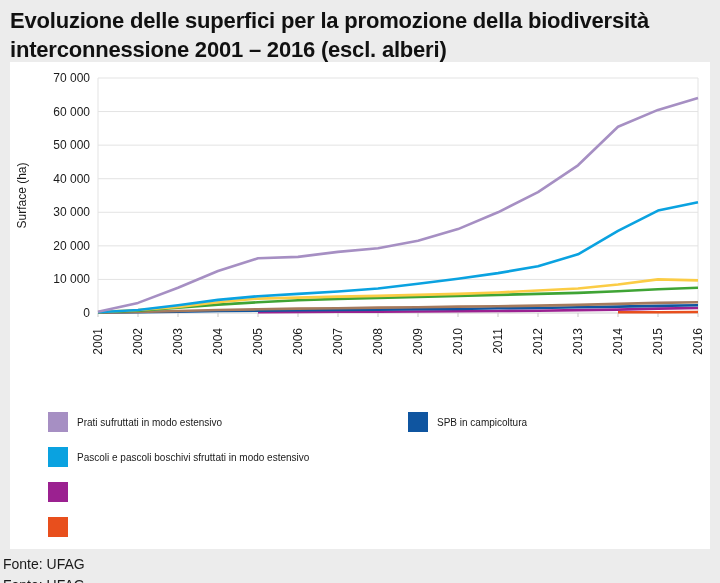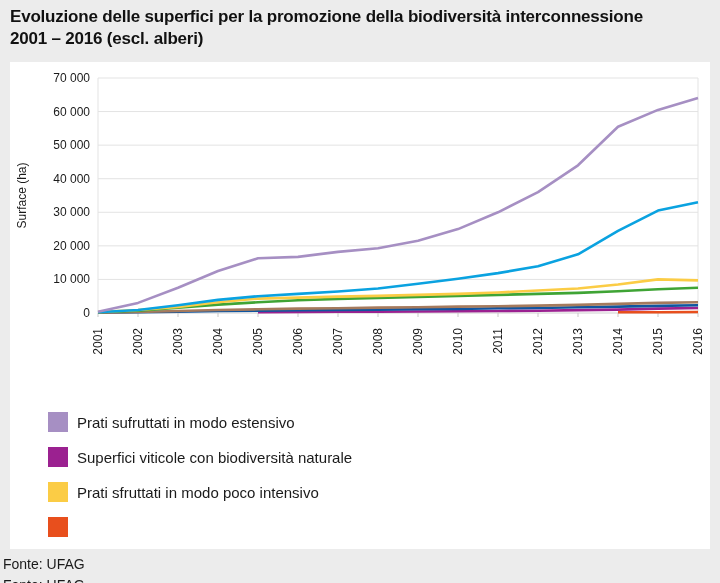--- a/index.html
+++ b/index.html
@@ -4,41 +4,41 @@
 <style>
   html,body{margin:0;padding:0;}
   body{
     width:720px;height:583px;position:relative;overflow:hidden;
     background:#ececec;
     font-family:"Liberation Sans","DejaVu Sans",sans-serif;
     -webkit-font-smoothing:antialiased;
   }
   .title{
     position:absolute;top:6px;left:10px;max-width:660px;
-    font-size:17px;font-weight:bold;color:#111;line-height:1.32;
+    font-size:22px;font-weight:bold;color:#111;line-height:1.32;
     letter-spacing:-0.2px;
   }
   .card{
     position:absolute;left:10px;top:62px;width:700px;height:487px;
     background:#ffffff;
   }
   .chart-svg{position:absolute;left:0;top:8px;width:700px;height:300px;display:block;}
   .ylab,.xlab{font-size:12px;fill:#1a1a1a;font-family:"Liberation Sans","DejaVu Sans",sans-serif;}
   .ytitle{font-size:12px;fill:#1a1a1a;font-family:"Liberation Sans","DejaVu Sans",sans-serif;}
   .legend{
     position:absolute;left:38px;top:350px;right:8px;
     display:grid;
     grid-template-columns:360px auto;
     grid-template-rows:repeat(4,20px);
     grid-auto-flow:column;
     row-gap:15px;
   }
   .legend-item{display:flex;align-items:center;height:20px;}
   .legend-swatch{width:20px;height:20px;flex:0 0 20px;margin-right:9px;}
-  .legend-label{font-size:15px;color:#1a1a1a;white-space:nowrap;}
+  .legend-label{font-size:10px;color:#1a1a1a;white-space:nowrap;}
   .footer{
     position:absolute;left:3px;top:556px;
     font-size:14px;color:#1a1a1a;
   }
   .clipped-line{
     position:absolute;left:3px;top:577px;height:6px;overflow:hidden;
     font-size:14px;color:#1a1a1a;
   }
 </style>
 </head>
@@ -117,27 +117,30 @@
         <path d="M88.0 242.3 L128.0 240.0 L168.0 235.3 L208.0 229.9 L248.0 226.2 L288.0 223.9 L328.0 221.5 L368.0 218.5 L408.0 213.8 L448.0 208.8 L488.0 203.1 L528.0 196.3 L568.0 184.3 L608.0 160.8 L648.0 140.6 L688.0 132.2" fill="none" stroke="#0aa2e0" stroke-width="2.6" stroke-linejoin="round"></path>
         <path d="M88.0 241.7 L128.0 232.9 L168.0 217.8 L208.0 201.0 L248.0 188.3 L288.0 186.9 L328.0 181.9 L368.0 178.2 L408.0 170.8 L448.0 159.1 L488.0 142.3 L528.0 122.1 L568.0 95.3 L608.0 56.7 L648.0 39.9 L688.0 28.1" fill="none" stroke="#a68fc3" stroke-width="2.6" stroke-linejoin="round"></path>
       </g>
     </svg>
   <div class="legend">
       <div class="legend-item">
         <span class="legend-swatch" style="background: rgb(166, 143, 195);"></span>
         <span class="legend-label">Prati sufruttati in modo estensivo</span>
       </div>
       <div class="legend-item">
-        <span class="legend-swatch" style="background: rgb(155, 33, 144);"></span>
-        <span class="legend-label">Superfici viticole con biodiversità naturale</span>
+        <span class="legend-swatch" style="background: rgb(10, 162, 224);"></span>
+        <span class="legend-label">Pascoli e pascoli boschivi sfruttati in modo estensivo</span>
       </div>
       <div class="legend-item">
-        <span class="legend-swatch" style="background: rgb(251, 204, 69);"></span>
-        <span class="legend-label">Prati sfruttati in modo poco intensivo</span>
+        <span class="legend-swatch" style="background: rgb(155, 33, 144);"></span>
       </div>
       <div class="legend-item">
         <span class="legend-swatch" style="background: rgb(232, 79, 29);"></span>
+      </div>
+      <div class="legend-item">
+        <span class="legend-swatch" style="background: rgb(15, 85, 160);"></span>
+        <span class="legend-label">SPB in campicoltura</span>
       </div>
     </div>
 </div>
 
 <div class="footer">Fonte: UFAG</div>
 <div class="clipped-line">Fonte: UFAG</div>
 
 </body></html>

